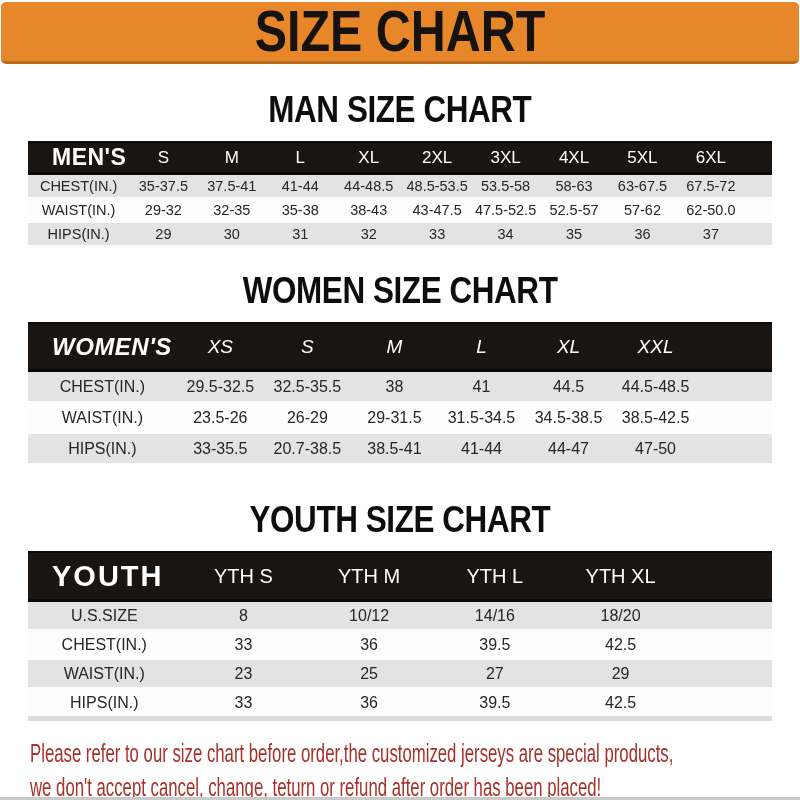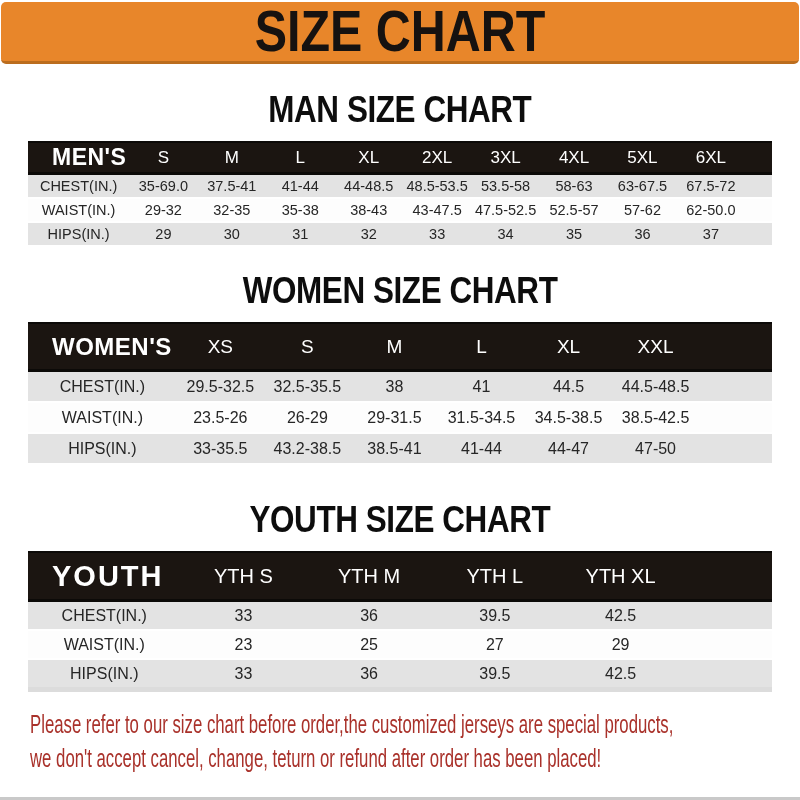--- a/index.html
+++ b/index.html
@@ -42,21 +42,21 @@
 
   
   tr.bar-row td{
     background:#1B1511;color:#ffffff;border-top:2px solid #0c0a08;border-bottom:3px solid #0c0a08;
   }
   tr.bar-row td.group-label{
     text-align:left;padding-left:24px;font-weight:bold;letter-spacing:0.5px;
   }
   .sec-men tr.bar-row td{height:29px;font-size:17px;}
   .sec-men tr.bar-row td.group-label{font-size:23px;}
-  .sec-women tr.bar-row td{height:45px;font-size:19px;}
+  .sec-women tr.bar-row td{height:45px;font-size:19px;font-style:italic;}
   .sec-women tr.bar-row td.group-label{font-size:24px;}
   .sec-youth tr.bar-row td{height:46px;font-size:20px;}
   .sec-youth tr.bar-row td.group-label{font-size:29px;letter-spacing:2px;}
 
   
   tbody tr td{border-bottom:2px solid #ffffff;color:#262626;}
   tbody tr:first-child td{border-top:3px solid #ffffff;}
   tbody tr:nth-child(odd) td{background:#E3E3E3;}
   tbody tr:nth-child(even) td{background:#FDFDFD;}
   .sec-men tbody td{height:22px;font-size:14.5px;}
@@ -111,21 +111,21 @@
             <td>3XL</td>
             <td>4XL</td>
             <td>5XL</td>
             <td>6XL</td>
             <td></td>
           </tr>
         </thead>
         <tbody>
           <tr>
             <td>CHEST(IN.)</td>
-            <td>35-69.0</td>
+            <td>35-37.5</td>
             <td>37.5-41</td>
             <td>41-44</td>
             <td>44-48.5</td>
             <td>48.5-53.5</td>
             <td>53.5-58</td>
             <td>58-63</td>
             <td>63-67.5</td>
             <td>67.5-72</td>
             <td></td>
           </tr>
@@ -198,21 +198,21 @@
             <td>26-29</td>
             <td>29-31.5</td>
             <td>31.5-34.5</td>
             <td>34.5-38.5</td>
             <td>38.5-42.5</td>
             <td></td>
           </tr>
           <tr>
             <td>HIPS(IN.)</td>
             <td>33-35.5</td>
-            <td>43.2-38.5</td>
+            <td>20.7-38.5</td>
             <td>38.5-41</td>
             <td>41-44</td>
             <td>44-47</td>
             <td>47-50</td>
             <td></td>
           </tr>
         </tbody>
       </table>
       <div class="section-heading-wrap hw-youth"><h2 class="section-heading">YOUTH SIZE CHART</h2></div>
       <table class="size-table sec-youth">
@@ -229,20 +229,28 @@
             <td class="group-label">YOUTH</td>
             <td>YTH S</td>
             <td>YTH M</td>
             <td>YTH L</td>
             <td>YTH XL</td>
             <td></td>
           </tr>
         </thead>
         <tbody>
           <tr>
+            <td>U.S.SIZE</td>
+            <td>8</td>
+            <td>10/12</td>
+            <td>14/16</td>
+            <td>18/20</td>
+            <td></td>
+          </tr>
+          <tr>
             <td>CHEST(IN.)</td>
             <td>33</td>
             <td>36</td>
             <td>39.5</td>
             <td>42.5</td>
             <td></td>
           </tr>
           <tr>
             <td>WAIST(IN.)</td>
             <td>23</td>

